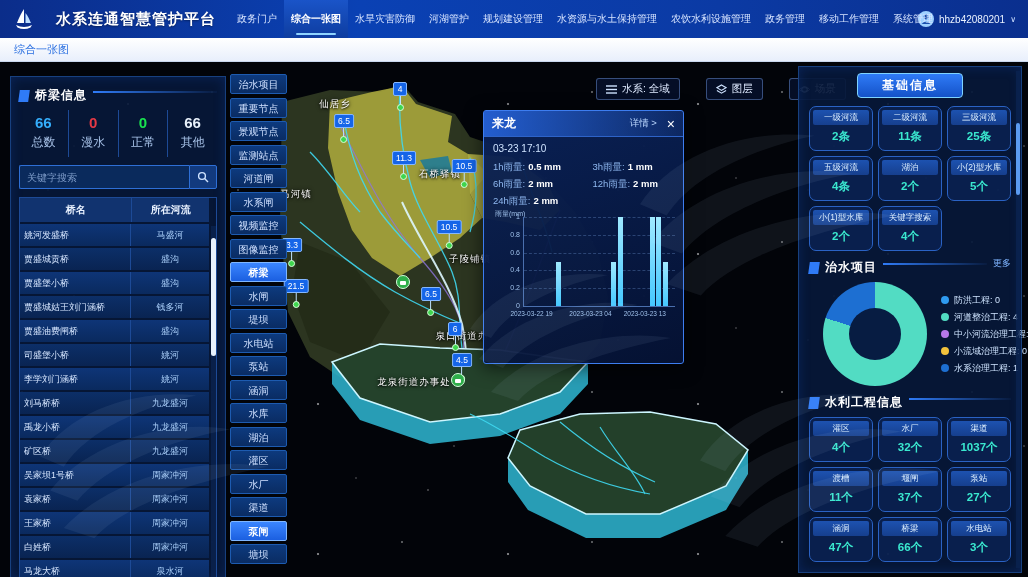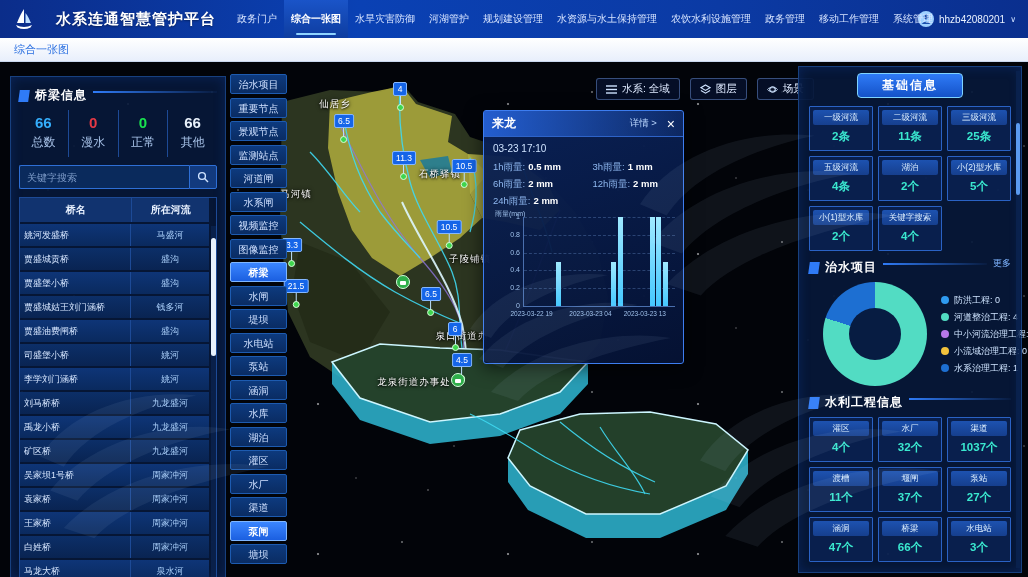--- a/index.html
+++ b/index.html
@@ -50,21 +50,21 @@
   .mtag { background:#1565e8; border:1px solid #86b8ff; color:#fff; font-size:8.5px;
     padding:0 3px; line-height:12px; border-radius:2px; text-align:center; min-width:14px; }
   .mstem { width:1px; height:9px; background:#bfe2ff; margin:0 auto; }
   .mdot { width:7px; height:7px; background:#3fd64e; border:1.5px solid #d8ffd9; border-radius:50%; margin:-1px auto 0; }
   .camera { position:absolute; z-index:7; width:14px; height:14px; border-radius:50%;
     background:#2fae4a; border:1.5px solid #d4ffdc; transform:translate(-50%,-50%); cursor:pointer; }
   .camera::after { content:""; position:absolute; left:3px; top:4.5px; width:6px; height:4px;
     background:#fff; border-radius:1px; }
 
   
-  .map-toolbar { position:absolute; z-index:15; left:596px; top:16px; display:flex; gap:10px; }
+  .map-toolbar { position:absolute; z-index:15; left:596px; top:16px; display:flex; gap:26px; }
   .tbtn { display:flex; align-items:center; gap:5px; background:rgba(6,16,44,.85);
     border:1px solid rgba(130,175,255,.4); border-radius:3px; color:#dfeaff; font-size:10.5px;
     padding:3px 9px; cursor:pointer; height:22px; }
   .tbtn svg { flex:0 0 auto; }
 
   
   .panel { position:absolute; background:rgba(6,24,58,.92); border:1px solid #17407f;
     box-shadow:0 0 12px rgba(20,80,200,.25) inset; }
   .left-panel { left:10px; top:14px; width:216px; height:503px; z-index:20; padding:8px 8px 4px; }
   .right-panel { left:798px; top:4px; width:224px; height:507px; z-index:20; padding:6px 10px; }
@@ -133,21 +133,21 @@
   .gl { position:absolute; left:0; right:0; border-top:1px dashed rgba(110,150,210,.35); }
   .yt { position:absolute; left:-22px; width:18px; text-align:right; font-size:7px; color:#9fc0ea; }
   .bar { position:absolute; bottom:0; width:5px; background:linear-gradient(180deg,#9fe9ff,#2d9df0); }
   .xt { position:absolute; top:93px; transform:translateX(-50%); font-size:6.5px; color:#9fc0ea; white-space:nowrap; }
 
   
   .hdr-btn { display:block; margin:0 auto 8px; background:linear-gradient(180deg,#2f7bf7,#1452c8);
     border:1px solid #7fd3ff; border-radius:4px; color:#fff; font-size:12px; font-weight:bold;
     letter-spacing:2px; padding:3px 24px; cursor:pointer; }
   .cards { display:grid; grid-template-columns:repeat(3,1fr); gap:5px; margin-bottom:8px; }
-  .card { border:1px solid #2a62c4; background:rgba(12,40,96,.55); border-radius:1px; padding:3px; cursor:default; }
+  .card { border:1px solid #2a62c4; background:rgba(12,40,96,.55); border-radius:7px; padding:3px; cursor:default; }
   .card .cl { background:linear-gradient(180deg,#1d52b0,#163f8e); border-radius:2px; color:#dff0ff;
     font-size:8.5px; text-align:center; line-height:15px; white-space:nowrap; overflow:hidden; }
   .card .cv { color:#3ae8cf; font-size:11.5px; font-weight:bold; text-align:center; line-height:22px; }
 
   .donut-row { display:flex; align-items:center; margin:2px 0 8px; }
   .donut { position:relative; width:104px; height:104px; border-radius:50%; margin-left:14px; flex:0 0 auto; }
   .donut::after { content:""; position:absolute; left:26px; top:26px; width:52px; height:52px;
     border-radius:50%; background:#071c42; }
   .legend { margin-left:14px; flex:1; }
   .leg-item { display:flex; align-items:center; gap:5px; font-size:9px; color:#cfe4ff; line-height:17px; white-space:nowrap; }

